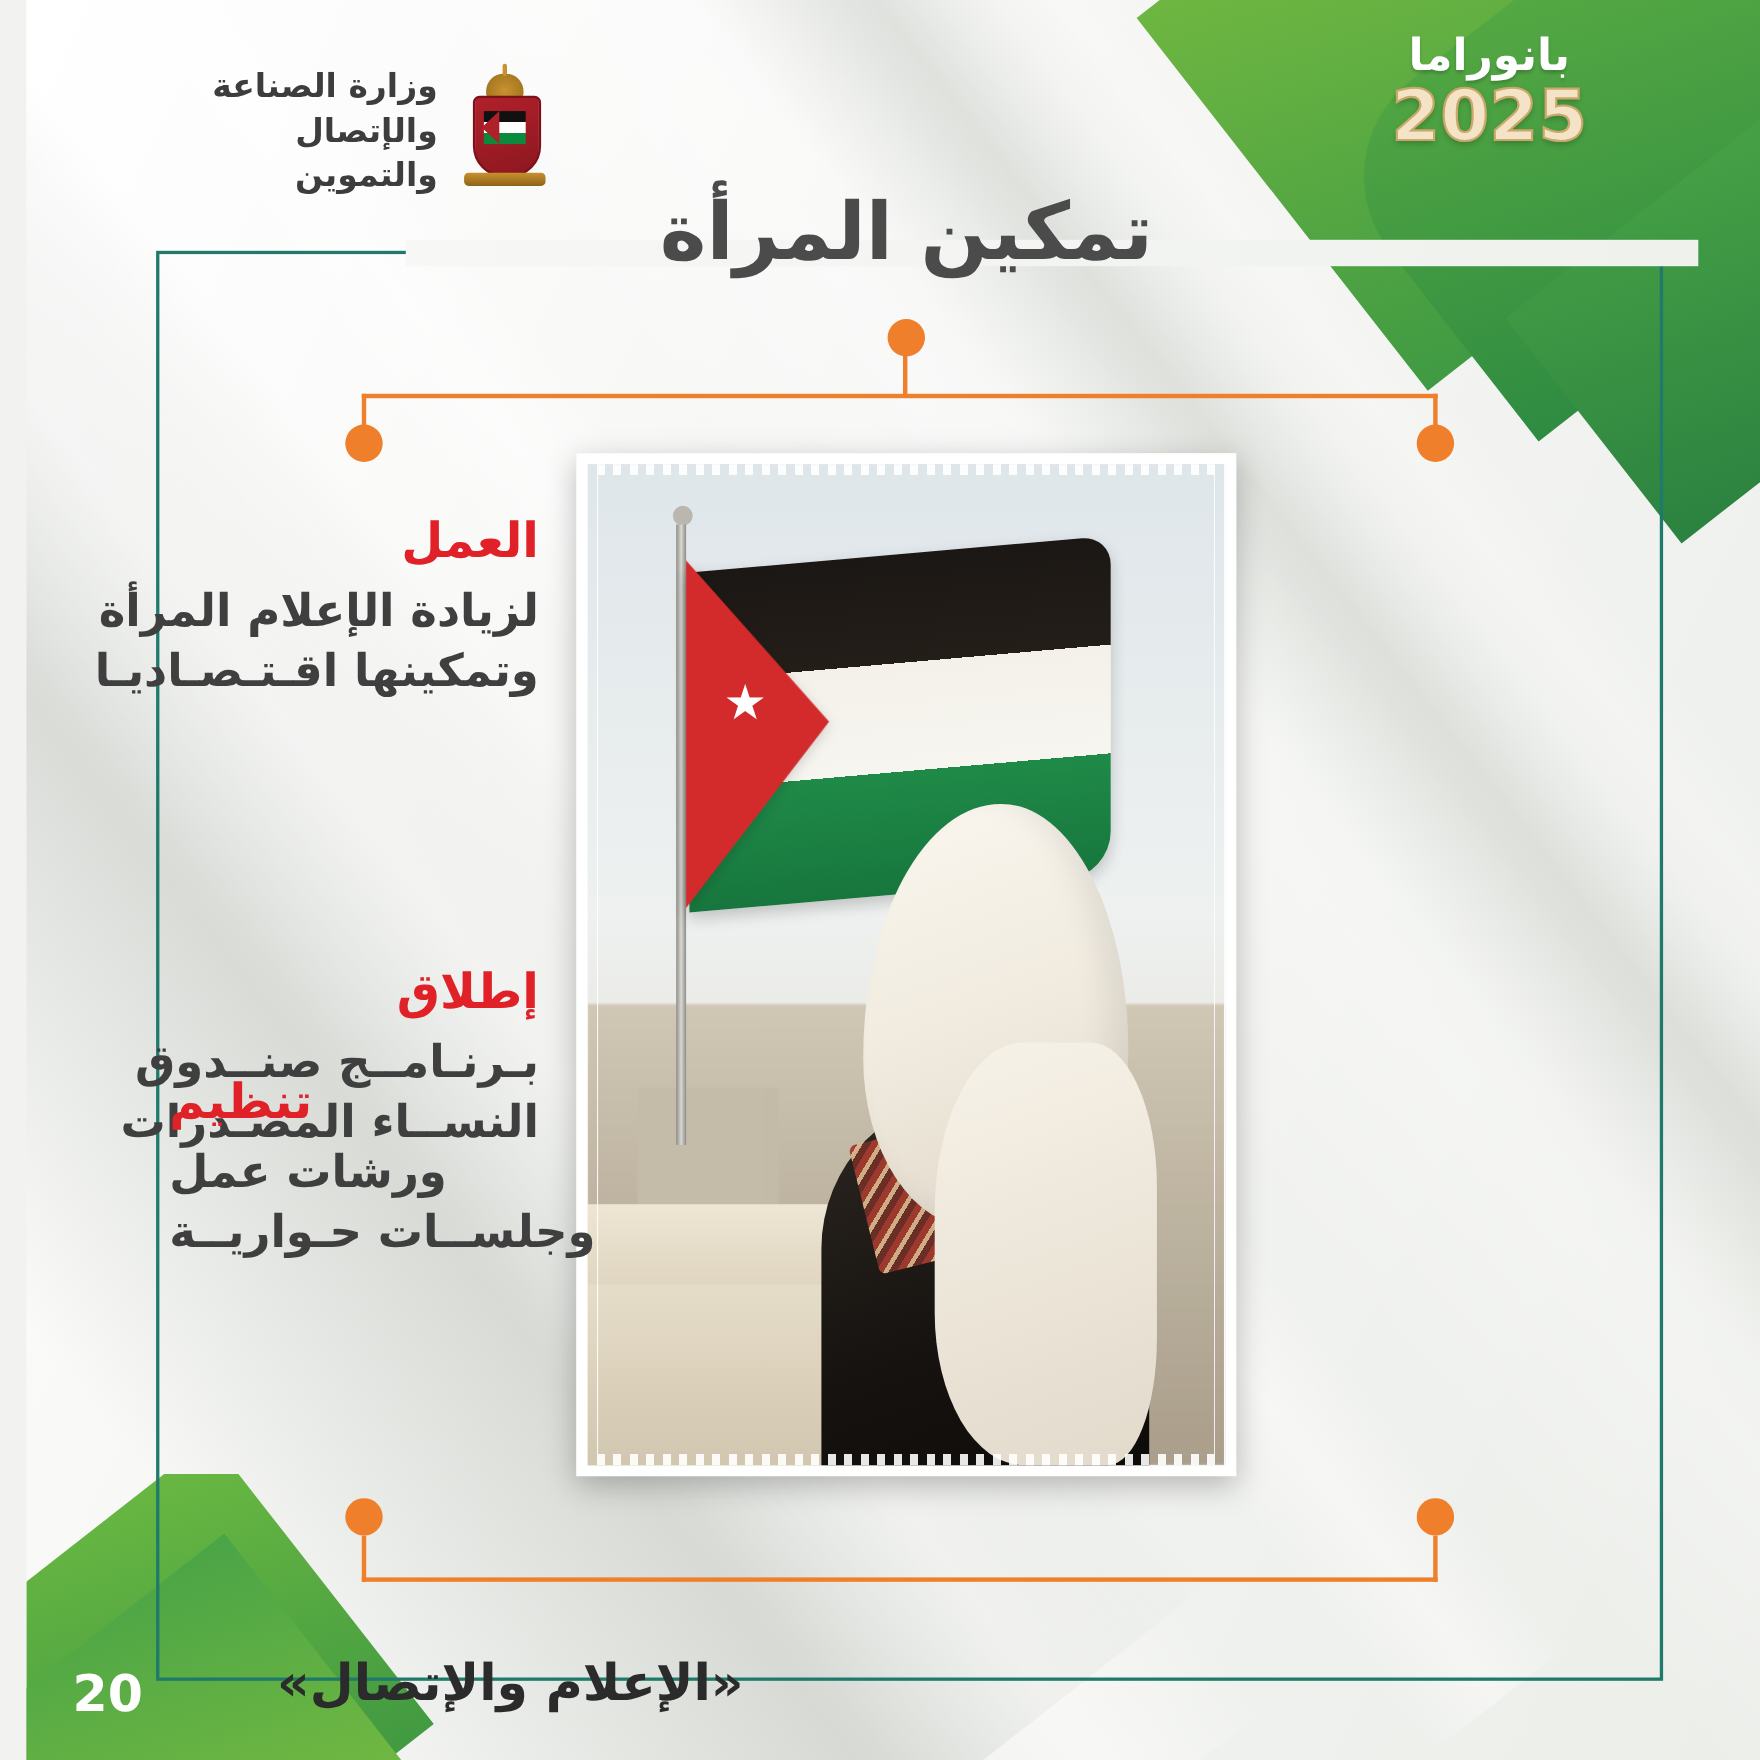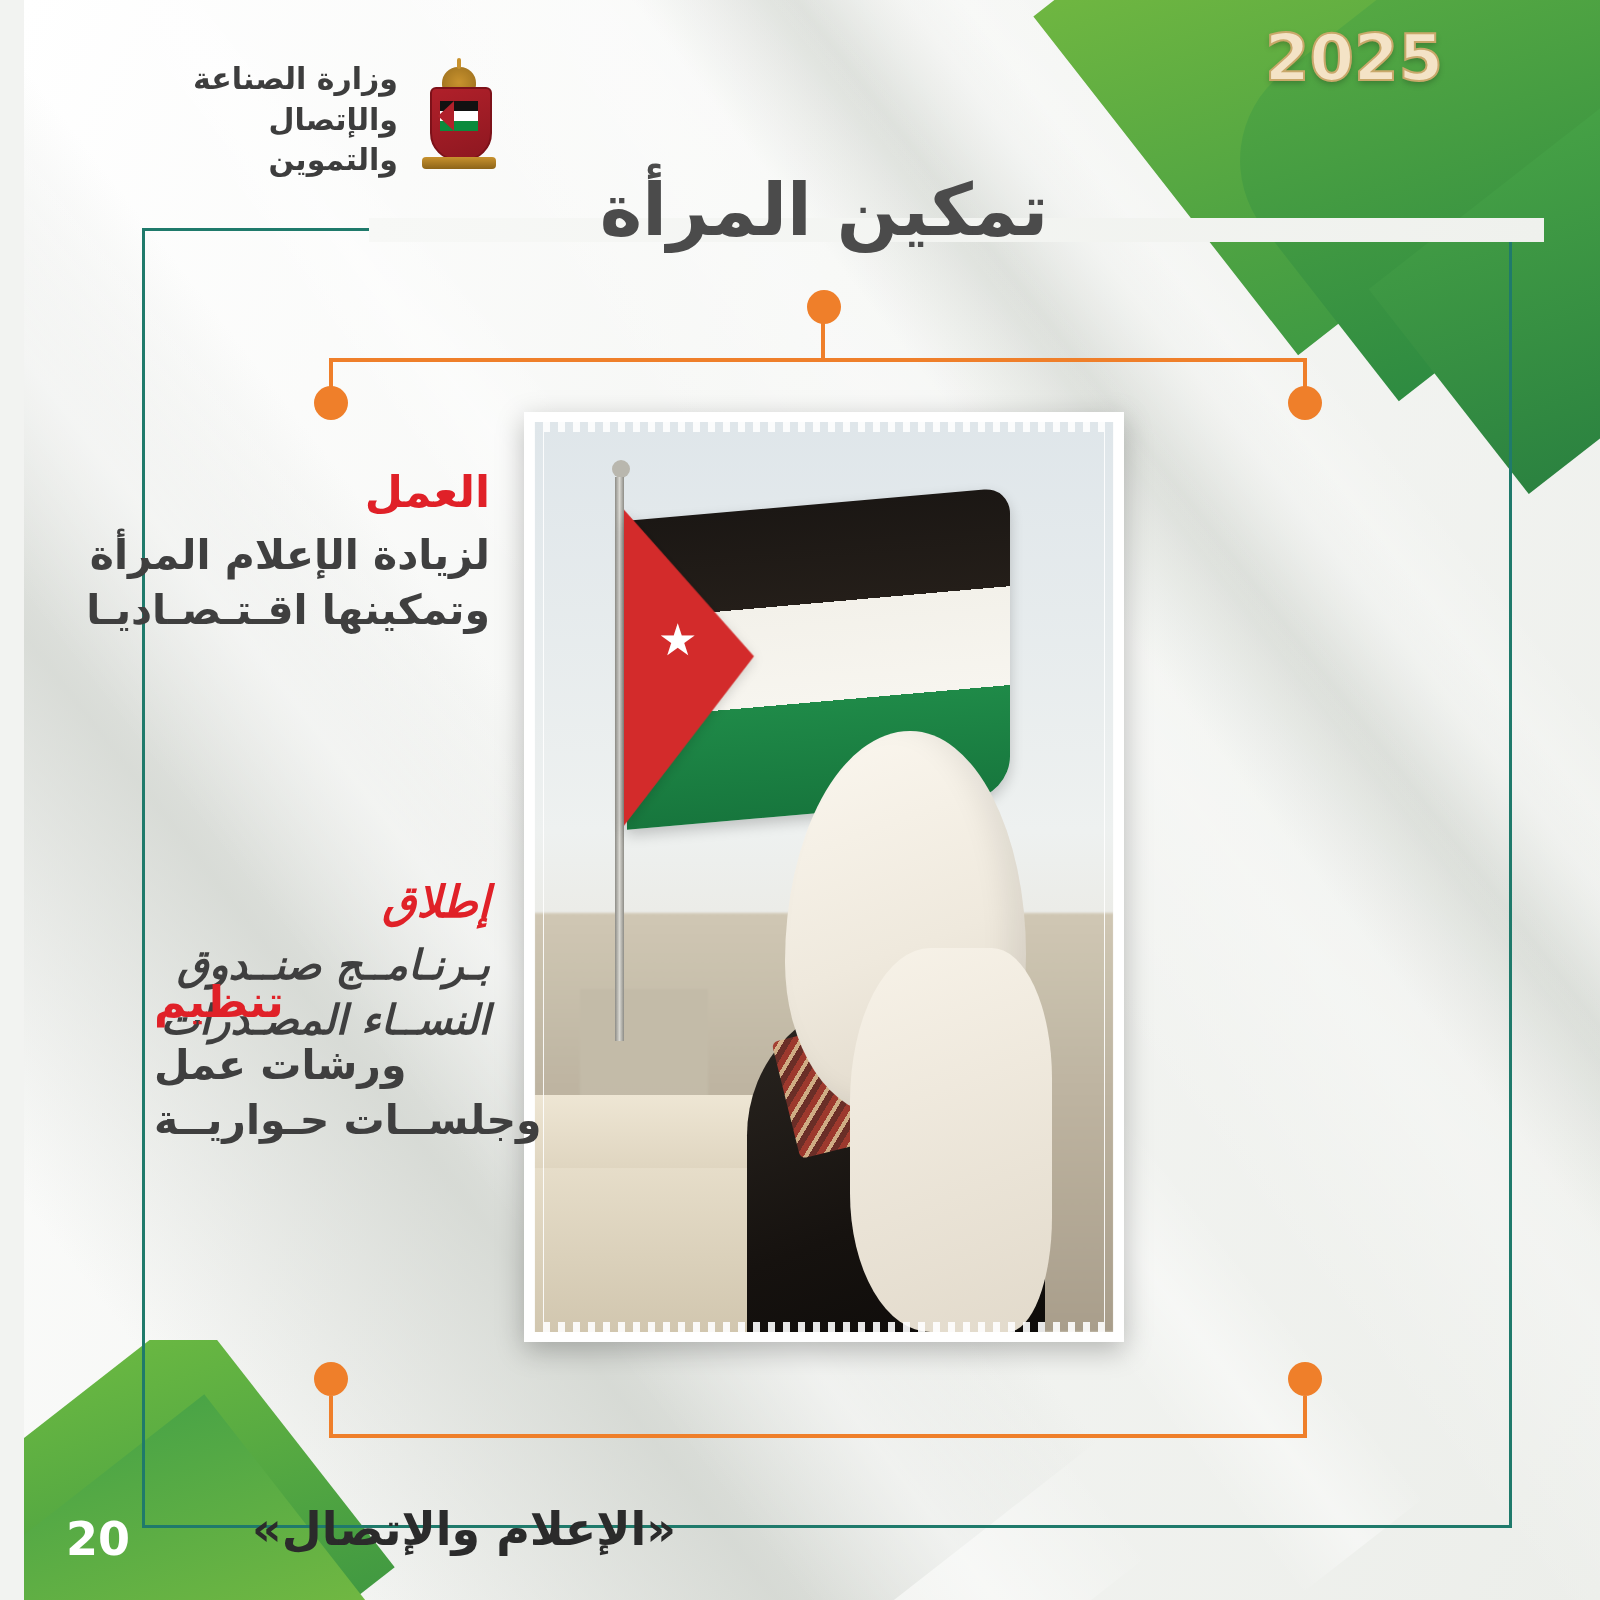--- a/index.html
+++ b/index.html
@@ -249,21 +249,21 @@
     font-size:41px;font-weight:bold;color:#3f3f3f;line-height:1.34;margin:0;
     letter-spacing:-.5px;
   }
   .bignum{
     font-size:120px;font-weight:bold;color:#e02128;line-height:.9;margin:0 0 8px 0;
     text-align:left;
   }
 
   
   #blk-work{right:1110px;top:470px;width:420px;}
-  #blk-launch{right:1110px;top:880px;width:420px;font-style:italic;}
+  #blk-launch{right:1110px;top:880px;width:420px;}
   #blk-work .kw,#blk-launch .kw{text-align:right;}
   #blk-work .body,#blk-launch .body{text-align:right;}
 
   
   #blk-74{left:130px;top:470px;width:420px;text-align:left;}
   #blk-74 .body{text-align:left;}
   #blk-org{left:130px;top:980px;width:420px;text-align:left;}
   #blk-org .kw{text-align:left;}
   #blk-org .body{text-align:left;}
 
@@ -309,20 +309,21 @@
       <div class="tri"></div>
       <div class="base"></div>
     </div>
     <div class="ministry">
       <div>وزارة الصناعة</div>
       <div>والإتصال والتموين</div>
     </div>
   </div>
 
   <div class="panorama-wrap">
+    <div class="pan-title">بانوراما</div>
     <div class="pan-year">2025</div>
   </div>
 
   <div class="main-title">تمكين المرأة</div>
 
   <div class="dot" style="left:783px;top:290px;"></div>
   <div class="line" style="left:797px;top:312px;width:4px;height:48px;"></div>
   <div class="line" style="left:305px;top:358px;width:978px;height:4px;"></div>
   <div class="line" style="left:305px;top:358px;width:4px;height:40px;"></div>
   <div class="line" style="left:1279px;top:358px;width:4px;height:40px;"></div>

